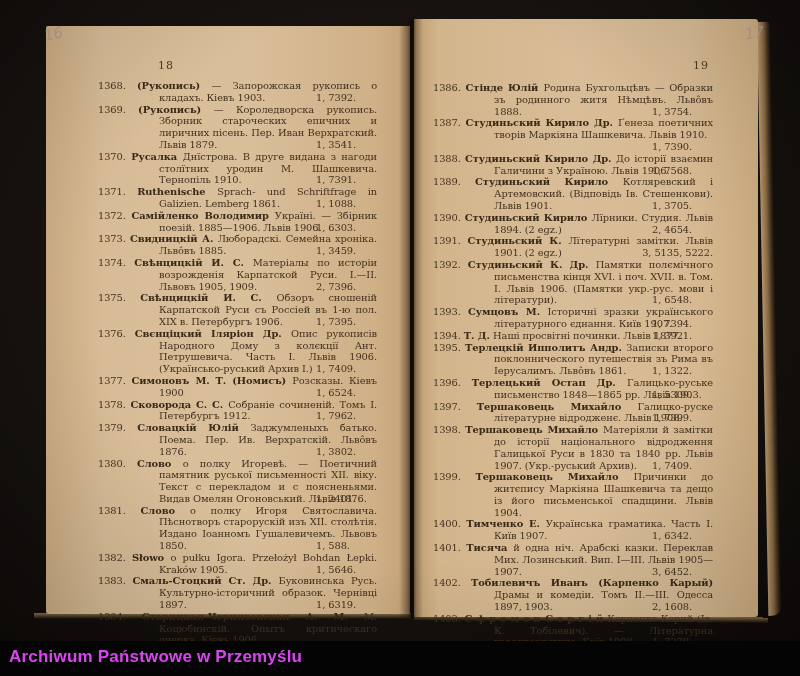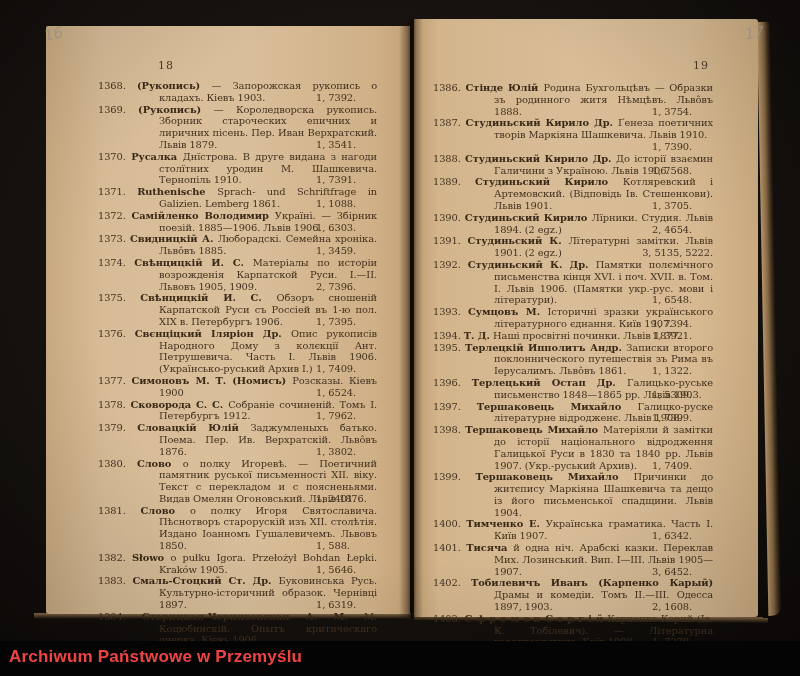--- a/index.html
+++ b/index.html
@@ -89,21 +89,21 @@
   .entry .head { font-weight: bold; color: #392917; }
   .entry .ref { float: right; margin-left: 8px; white-space: nowrap; }
   .caption-bar {
     position: relative; width: 800px; height: 35px;
     background: #040404;
     display: flex; align-items: center;
     box-sizing: border-box; padding-left: 9px; padding-bottom: 4px;
   }
   .caption-bar span {
     font-family: "Liberation Sans", sans-serif;
-    font-weight: bold; font-size: 17px; color: #ef4444;
+    font-weight: bold; font-size: 17px; color: #d946ef;
     letter-spacing: 0.2px;
   }
 </style>
 </head>
 <body>
 
 <div class="stage">
   <div class="edge-left"></div>
   <div class="edge-bottom-l"></div>
   <div class="edge-bottom-r"></div>

